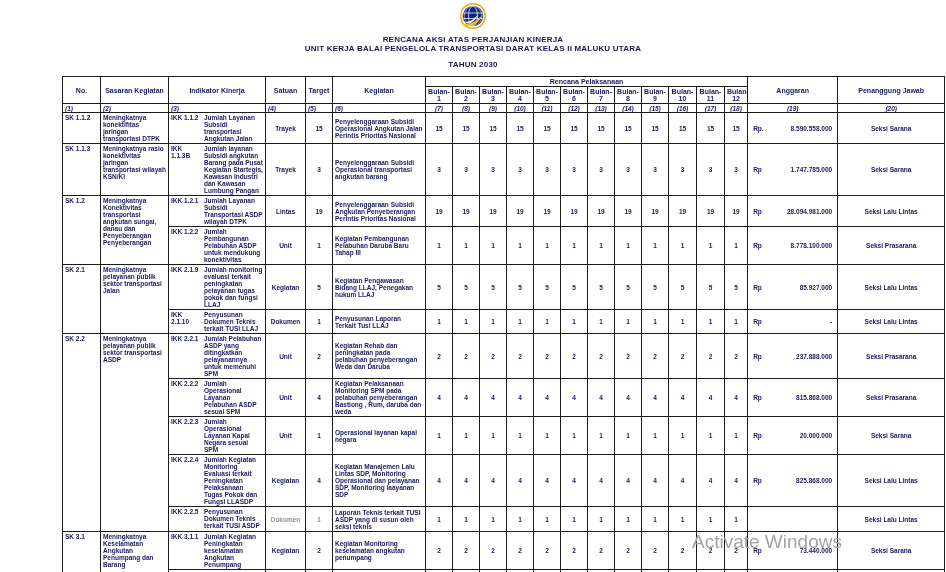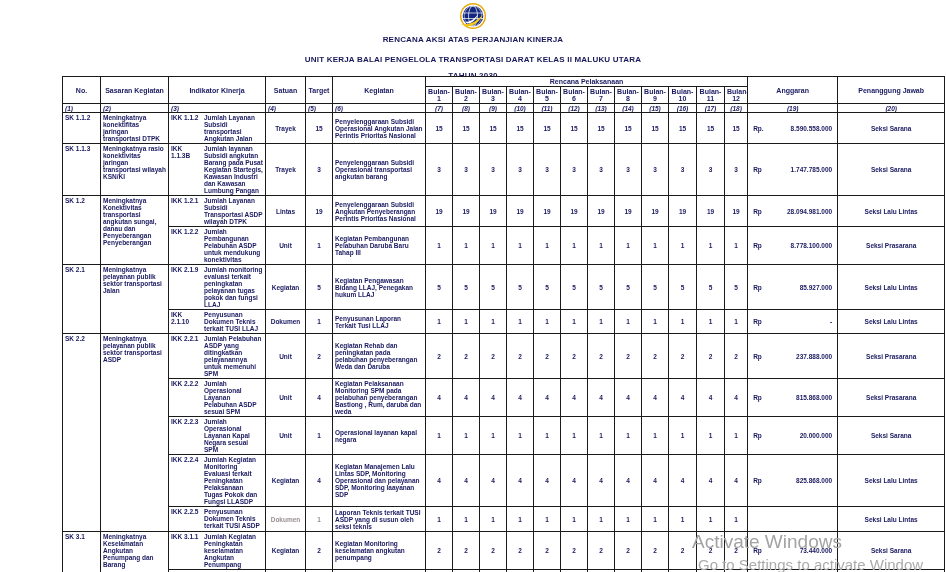--- a/index.html
+++ b/index.html
@@ -4,21 +4,21 @@
 <style>
   * { margin:0; padding:0; box-sizing:border-box; }
   html,body { width:946px; height:572px; overflow:hidden; background:#fff;
     font-family:"Liberation Sans", sans-serif; }
   #page { position:relative; width:946px; height:424px; background:#ffffff; color:#191960; }
 
   
   .doc-header { position:absolute; top:0; left:0; width:100%; text-align:center; }
   .logo-wrap { margin:2px auto 1px auto; width:34px; height:30px; }
   .doc-title { font-size:8px; font-weight:bold; color:#181858; letter-spacing:.2px; margin-top:3px; }
-  .doc-title.t2 { margin-top:11px; }
+  .doc-title.t2 { margin-top:0; }
   .doc-title.t3 { margin-top:7px; }
 
   
   .tbl-wrap { position:absolute; left:62px; top:76px; width:882px; }
   table { border-collapse:collapse; table-layout:fixed; width:882px; }
   td, th { border:1px solid #1a1a1a; font-size:6.5px; color:#191960; font-weight:bold;
            padding:1px 2px; overflow:hidden; }
   th { font-size:7px; text-align:center; vertical-align:middle; background:#fff; }
   .num-row td { font-style:italic; font-weight:bold; font-size:6.5px; padding:0 2px; height:9px; }
   .num-left { text-align:left; }
@@ -530,16 +530,15 @@
             <td class="c-month">2</td>
             <td class="c-anggaran"></td>
             <td class="c-pj">Seksi Sarana</td>
           </tr>
         </tbody>
     </table>
   </div>
 
   <div class="watermark">
     <div class="wm1">Activate Windows</div>
-    <div class="wm2">Go to Settings to activate Window</div>
   </div>
 
 </div>
 
 </body></html>

